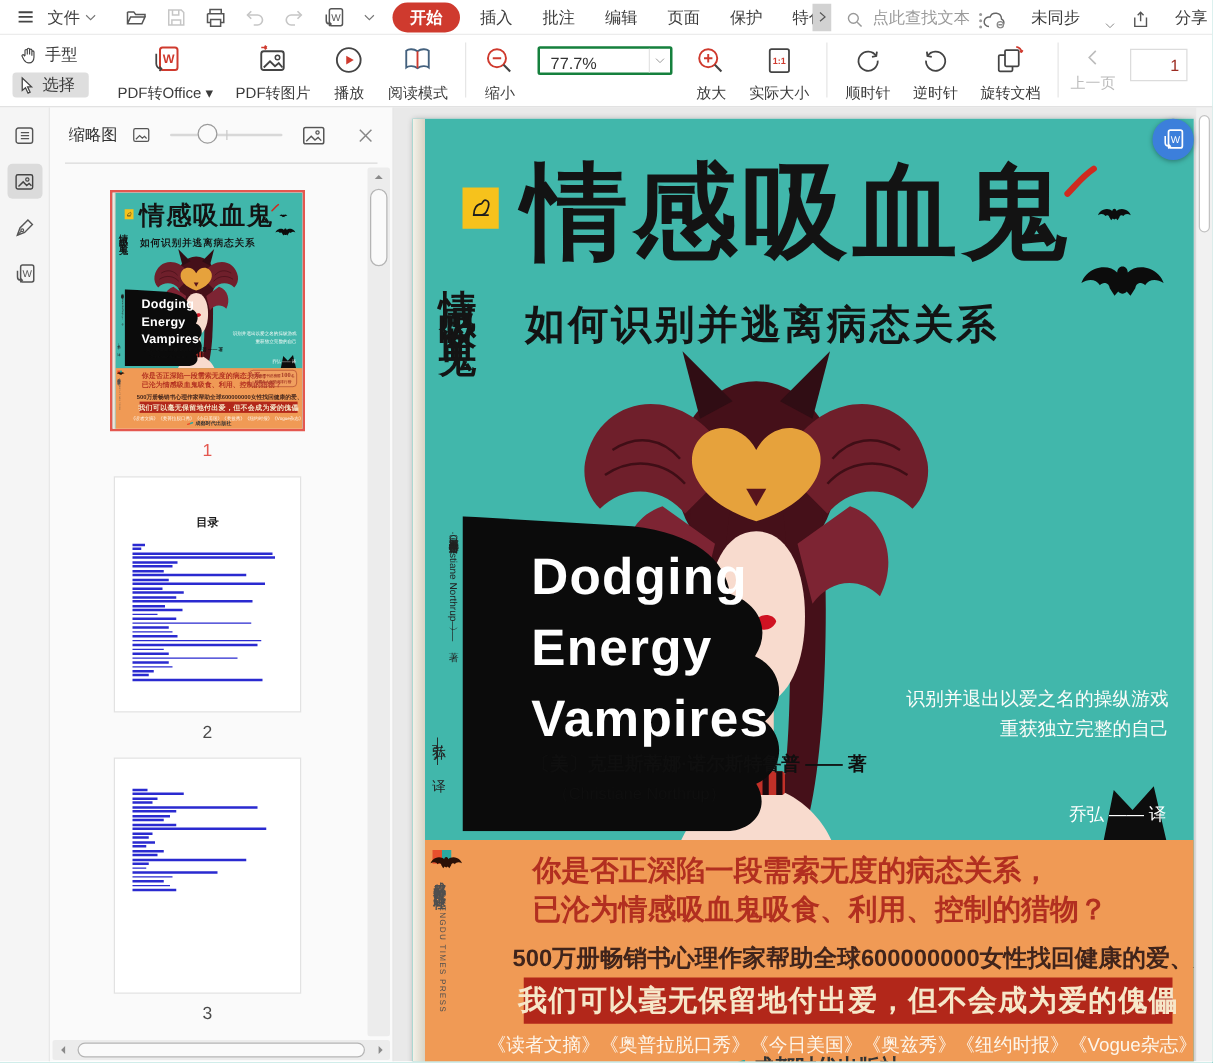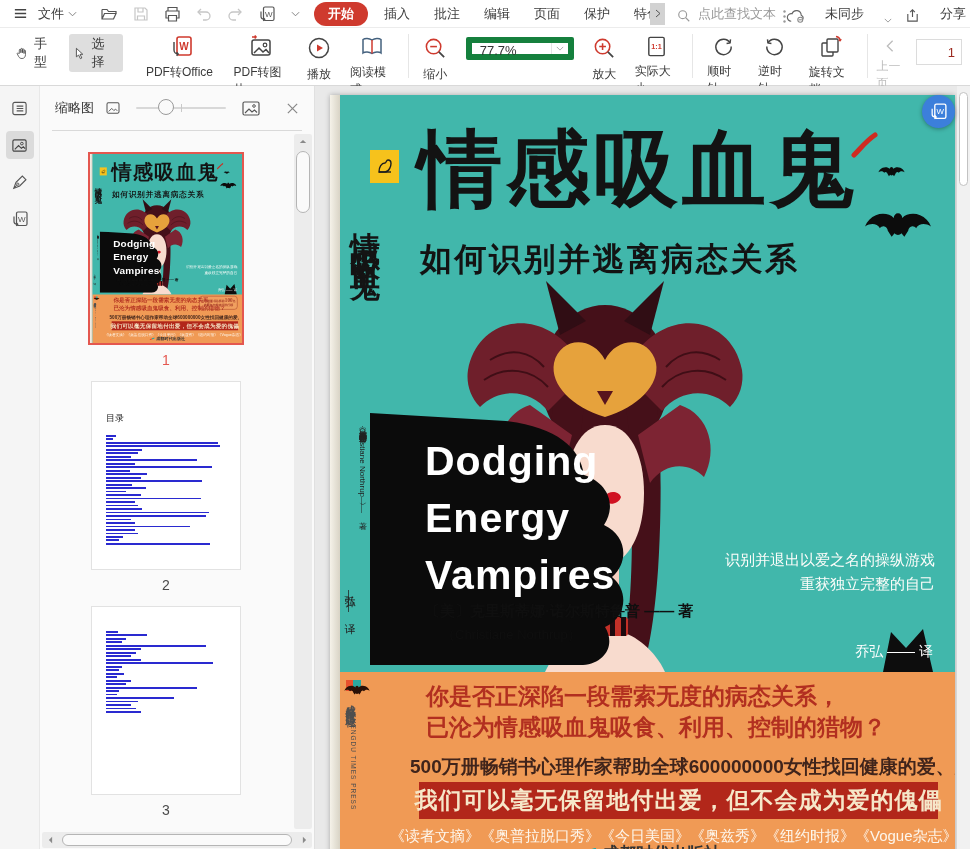--- a/index.html
+++ b/index.html
@@ -16,27 +16,27 @@
 .tab{padding:2px 12px}
 .tab.active{background:#cf3a2e;color:#fff;border-radius:13px;padding:3px 14px;font-weight:bold;margin-right:4px}
 .tab.trunc{max-width:30px;overflow:hidden;padding-right:0}
 .tab-more{width:15px;height:22px;background:#d2d2d2;display:flex;align-items:center;justify-content:center;margin-left:-2px}
 .searchbox{display:flex;align-items:flex-end;gap:7px;color:#9a9a9a;margin-left:12px}
 .mb-right{margin-left:auto;display:flex;align-items:center;gap:13px;color:#3c3c3c}
 .mb-item{display:flex;align-items:flex-end;gap:20px}
 
 
 .ribbon{height:58px;display:flex;align-items:flex-start;background:#fff;border-bottom:1px solid #d9d9d9;padding:3px 8px 0 10px}
-.tool-toggle{display:flex;flex-direction:row;gap:4px;margin:3px 14px 0 0}
+.tool-toggle{display:flex;flex-direction:column;gap:4px;margin:3px 14px 0 0}
 .tool-row{display:flex;align-items:center;gap:6px;font-size:13px;color:#3b3b3b;padding:1px 9px 1px 5px;border-radius:3px}
 .tool-row.selected{background:#dedede}
 .rb-item{display:flex;flex-direction:column;align-items:center;justify-content:flex-start;gap:4px;font-size:12px;color:#3b3b3b;padding:3px 9px 0;height:52px}
 .rb-item .ic{height:28px;display:flex;align-items:center;justify-content:center}
 .rb-sep{width:1px;height:44px;background:#e6e6e6;margin:3px 5px 0}
-.zoombox{display:flex;align-items:flex-start;height:23px;border:6px solid #15803d;border-radius:2px;width:108px;background:#fff}
+.zoombox{display:flex;align-items:flex-end;height:23px;border:2px solid #15803d;border-radius:2px;width:108px;background:#fff}
 .zoombox .zval{flex:1;padding:0 8px;font-size:13px;color:#333}
 .zoombox .zdrop{width:17px;align-self:stretch;border-left:1px solid #e4e4e4;display:flex;align-items:center;justify-content:center}
 .fit-col{display:flex;flex-direction:column;gap:4px;margin:4px 4px 0;}
 .fit-row{display:flex;align-items:center;gap:5px;font-size:12px;color:#3b3b3b;padding:2px 7px;border-radius:3px}
 .fit-row.selected{background:#dcdcdc}
 .pagenav{display:flex;align-items:flex-start;gap:12px;margin-left:4px}
 .prev-col{display:flex;flex-direction:column;align-items:center;gap:5px;color:#bcbcbc;font-size:12px;padding-top:8px}
 .pageinput{width:46px;height:26px;border:1px solid #dcdcdc;background:#fff;font-size:13px;color:#9c2b21;text-align:right;padding:0 6px;margin-top:8px;outline:none}
 
 
@@ -50,21 +50,21 @@
 .panel-divider{height:1px;background:#d9d9d9;margin:0 12px}
 .slider{position:relative;width:90px;height:2px;background:#d8d8d8;border-radius:1px;margin:0 4px}
 .slider-mid{position:absolute;left:50%;top:-3px;width:1px;height:8px;background:#c9c9c9}
 .slider-knob{position:absolute;left:22px;top:-8px;width:16px;height:16px;border:1px solid #9a9a9a;border-radius:50%;background:#fafafa}
 .thumb-list{position:absolute;top:46px;left:0;right:22px;bottom:18px;display:flex;flex-direction:column;align-items:center;overflow:hidden}
 .thumb-cover{width:156px;height:194px;border:2px solid #e4574f;background:#fff;position:relative;overflow:hidden;margin-top:20px}
 .thumb-cover .cover{transform:scale(0.2435);transform-origin:0 0}
 .thumb-num{font-size:14px;margin:7px 0 13px;color:#4a4a4a}
 .thumb-num.active{color:#e4574f}
 .thumb-page{width:150px;height:190px;background:#fff;border:1px solid #e2e2e2;padding:16px 14px 0;position:relative}
-.toc-title{text-align:left;font-size:9px;font-weight:normal;color:#1a1a1a;margin:14px 0 10px}
+.toc-title{text-align:center;font-size:9px;font-weight:bold;color:#1a1a1a;margin:14px 0 10px}
 .toc-line{height:1.8px;background:#2a2ad0;margin-bottom:1.7px}
 .panel-vscroll{position:absolute;top:48px;right:2px;width:18px;bottom:20px;background:#ececec;border-radius:2px}
 .pv-up{height:14px;display:flex;align-items:center;justify-content:center}
 .pv-thumb{margin:3px 2px 0;height:62px;border:1px solid #b5b5b5;border-radius:8px;background:#fafafa}
 .panel-hscroll{position:absolute;left:2px;right:2px;bottom:1px;height:16px;background:#ececec;display:flex;align-items:center;border-radius:2px}
 .ph-arrow{width:16px;display:flex;align-items:center;justify-content:center}
 .ph-thumb{flex:1;height:12px;margin:0 4px;border:1px solid #b5b5b5;border-radius:7px;background:#fafafa}
 
 .viewer{flex:1;position:relative;background:#e9e9e9;overflow:hidden}
 .page{position:absolute;left:15px;top:9px;width:625px;height:780px;background:#fff;box-shadow:0 0 5px rgba(0,0,0,.28)}

